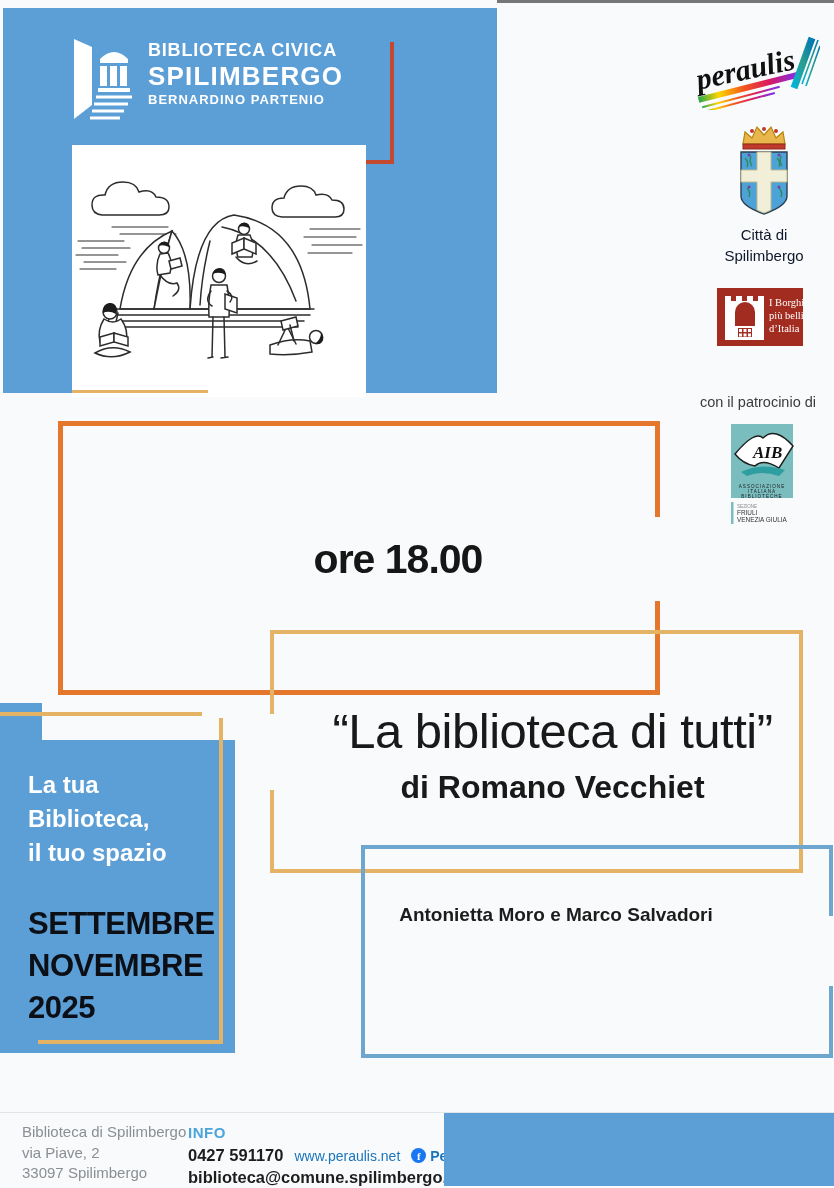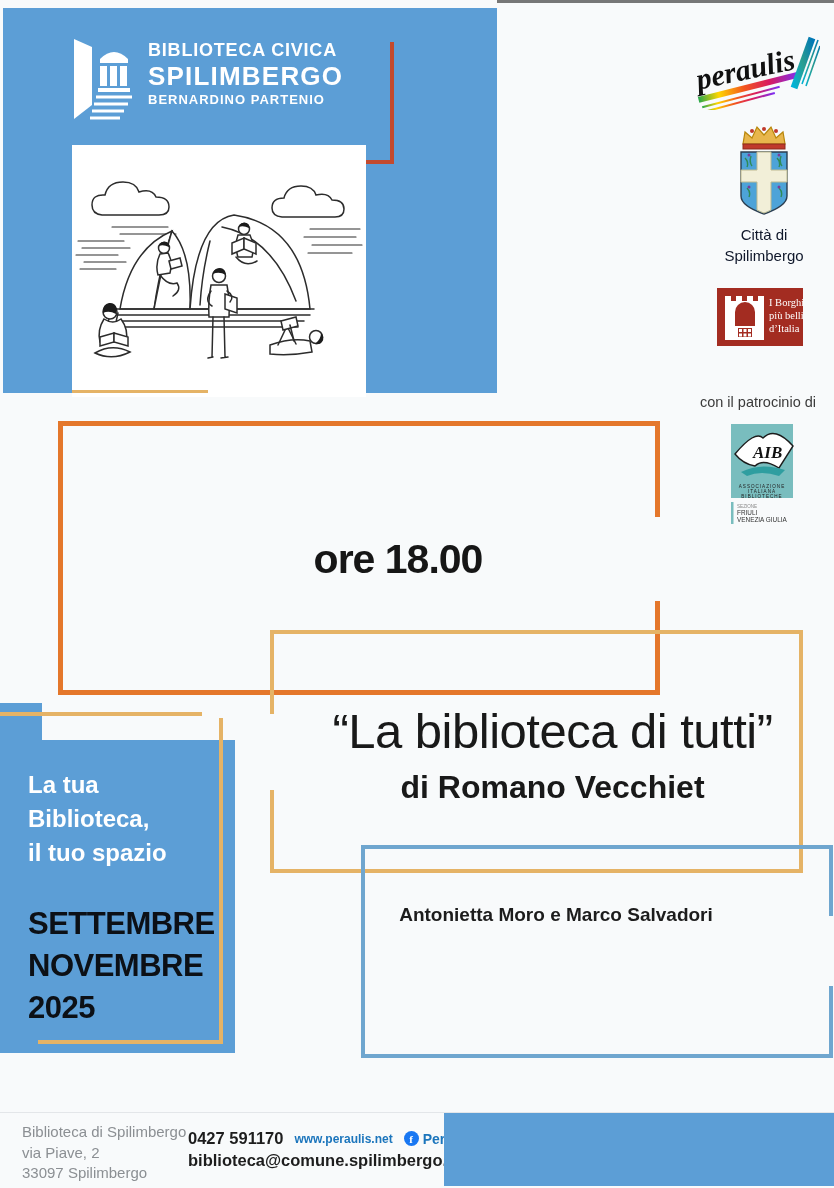--- a/index.html
+++ b/index.html
@@ -71,21 +71,21 @@
   .tagline{left:28px;top:768px;color:#fff;font-weight:bold;font-size:24px;line-height:34px;}
   .period{left:28px;top:903px;color:#0c1016;font-weight:800;font-size:31px;line-height:42px;letter-spacing:-.5px;}
 
   
   .foot-sep{left:0;top:1112px;width:834px;height:1px;background:#e3e6e9;}
   .address{left:22px;top:1122px;color:#8b8f93;font-size:15px;line-height:20.5px;}
   .infoblock{left:188px;top:1124px;}
   .info-label{color:#4ba4db;font-weight:bold;font-size:15px;letter-spacing:.5px;}
   .info-row{display:flex;align-items:center;gap:11px;margin-top:5px;}
   .phone{color:#1d1d1d;font-weight:bold;font-size:16.5px;}
-  .weblink{color:#1b75bc;font-weight:bold;font-size:12px;}
+  .weblink{color:#1b75bc;font-weight:normal;font-size:14px;}
   .fb{display:inline-flex;align-items:center;gap:4px;}
   .fb-badge{width:15px;height:15px;border-radius:50%;background:#1877f2;color:#fff;font-size:11px;font-weight:bold;display:inline-flex;align-items:center;justify-content:center;font-family:"Liberation Serif",serif;}
   .fbname{color:#1b75bc;font-weight:bold;font-size:14px;}
   .email{color:#1d1d1d;font-weight:bold;font-size:16.5px;margin-top:3px;display:block;}
   .foot-bar{left:444px;top:1113px;width:390px;height:73px;background:var(--blue);}
 </style>
 </head>
 <body>
 
 <div class="poster">
@@ -319,20 +319,21 @@
     <div>2025</div>
   </div>
 
   <div class="abs foot-sep"></div>
   <div class="abs address">
     <div>Biblioteca di Spilimbergo</div>
     <div>via Piave, 2</div>
     <div>33097 Spilimbergo</div>
   </div>
   <div class="abs infoblock">
+    <div class="info-label">INFO</div>
     <div class="info-row">
       <span class="phone">0427 591170</span>
       <span class="weblink">www.peraulis.net</span>
       <span class="fb">
         <span class="fb-badge">f</span>
         <span class="fbname">Peraulis</span>
       </span>
     </div>
     <span class="email">biblioteca@comune.spilimbergo.pn.it</span>
   </div>

